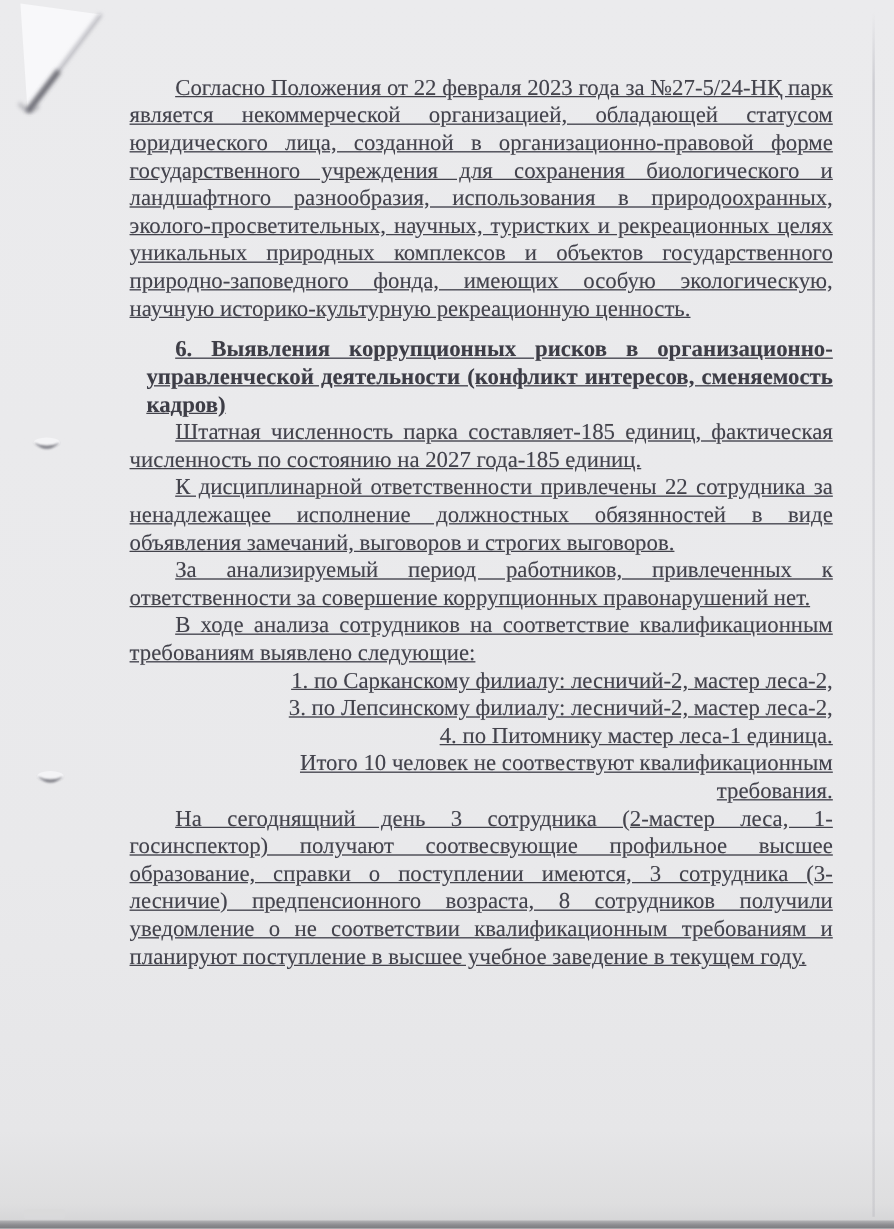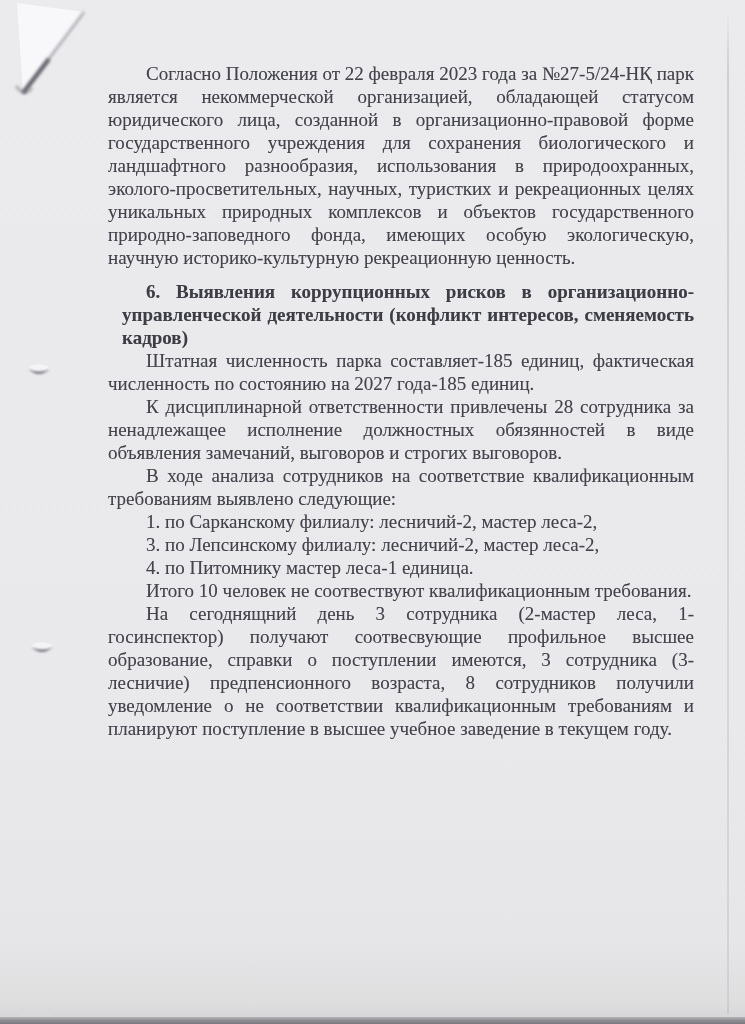--- a/index.html
+++ b/index.html
@@ -11,29 +11,30 @@
     background:linear-gradient(180deg,#ebebed 0%,#e9e9eb 70%,#e6e6e8 92%,#dededf 98%,#d2d2d4 100%);
     font-family:"Liberation Serif","DejaVu Serif",serif;
     color:#43434c;
   }
   .text-block {
     position:absolute;
     top:62px; left:108px; width:586px;
     font-size:19px; line-height:23px;
     text-align:justify;
     text-shadow:0 0 0.6px rgba(72,72,86,0.35);
+    text-decoration:underline;
   }
   .para { text-indent:38px; margin:0; }
   .heading {
     font-weight:bold;
     margin:11px 0 0 14px;
     text-indent:24px;
     color:#3d3d46;
   }
-  .li { margin-left:38px; text-align:left; }
+  .li { margin-left:50px; text-align:right; }
   .fold { position:absolute; top:0; left:0; }
   .punch { position:absolute; }
   .punch-1 { left:26px; top:363px; }
   .punch-2 { left:29px; top:641px; }
   .edge-line {
     position:absolute; top:10px; right:16px;
     width:2px; height:1004px;
     background:linear-gradient(180deg,rgba(186,186,193,0) 0%,rgba(182,182,190,0.55) 6%,rgba(186,186,193,0.40) 60%,rgba(170,170,178,0.30) 100%);
   }
   .bottom-edge {
@@ -80,21 +81,22 @@
         </filter>
       </defs>
     <ellipse cx="13" cy="6" rx="11" ry="4.5" fill="#f4f4f6"></ellipse>
     <path d="M2,6 Q13,16 24,6 Q13,11 2,6 Z" fill="#5a5a64" opacity="0.8" filter="url(#pb2)"></path>
   </svg>
 
   <div class="text-block">
     <p class="para">Согласно Положения от 22 февраля 2023 года за №27-5/24-НҚ парк является некоммерческой организацией, обладающей статусом юридического лица, созданной в организационно-правовой форме государственного учреждения для сохранения биологического и ландшафтного разнообразия, использования в природоохранных, эколого-просветительных, научных, туристких и рекреационных целях уникальных природных комплексов и объектов государственного природно-заповедного фонда, имеющих особую экологическую, научную историко-культурную рекреационную ценность.</p>
     <p class="para heading">6. Выявления коррупционных рисков в организационно-управленческой деятельности (конфликт интересов, сменяемость кадров)</p>
     <p class="para">Штатная численность парка составляет-185 единиц, фактическая численность по состоянию на 2027 года-185 единиц.</p>
-    <p class="para">К дисциплинарной ответственности привлечены 28 сотрудника  за ненадлежащее исполнение должностных обязянностей в виде объявления замечаний, выговоров и строгих выговоров.</p>
+    <p class="para">К дисциплинарной ответственности привлечены 22 сотрудника  за ненадлежащее исполнение должностных обязянностей в виде объявления замечаний, выговоров и строгих выговоров.</p>
+    <p class="para">За анализируемый период работников, привлеченных к ответственности за совершение коррупционных правонарушений нет.</p>
     <p class="para">В ходе анализа сотрудников на соответствие квалификационным требованиям выявлено следующие:</p>
     <div class="li">1. по Сарканскому филиалу: лесничий-2, мастер леса-2,</div>
     <div class="li">3. по Лепсинскому филиалу: лесничий-2, мастер леса-2,</div>
     <div class="li">4. по Питомнику мастер леса-1 единица.</div>
     <div class="li">Итого 10 человек не соотвествуют квалификационным требования.</div>
     <p class="para">На сегоднящний день 3 сотрудника (2-мастер леса, 1-госинспектор) получают соотвесвующие профильное высшее образование, справки о поступлении имеются, 3 сотрудника (3-лесничие) предпенсионного возраста, 8 сотрудников получили уведомление о не соответствии квалификационным требованиям и планируют поступление в высшее учебное заведение в текущем году.</p>
   </div>
 
   <div class="edge-line"></div>
   <div class="chip"></div>

